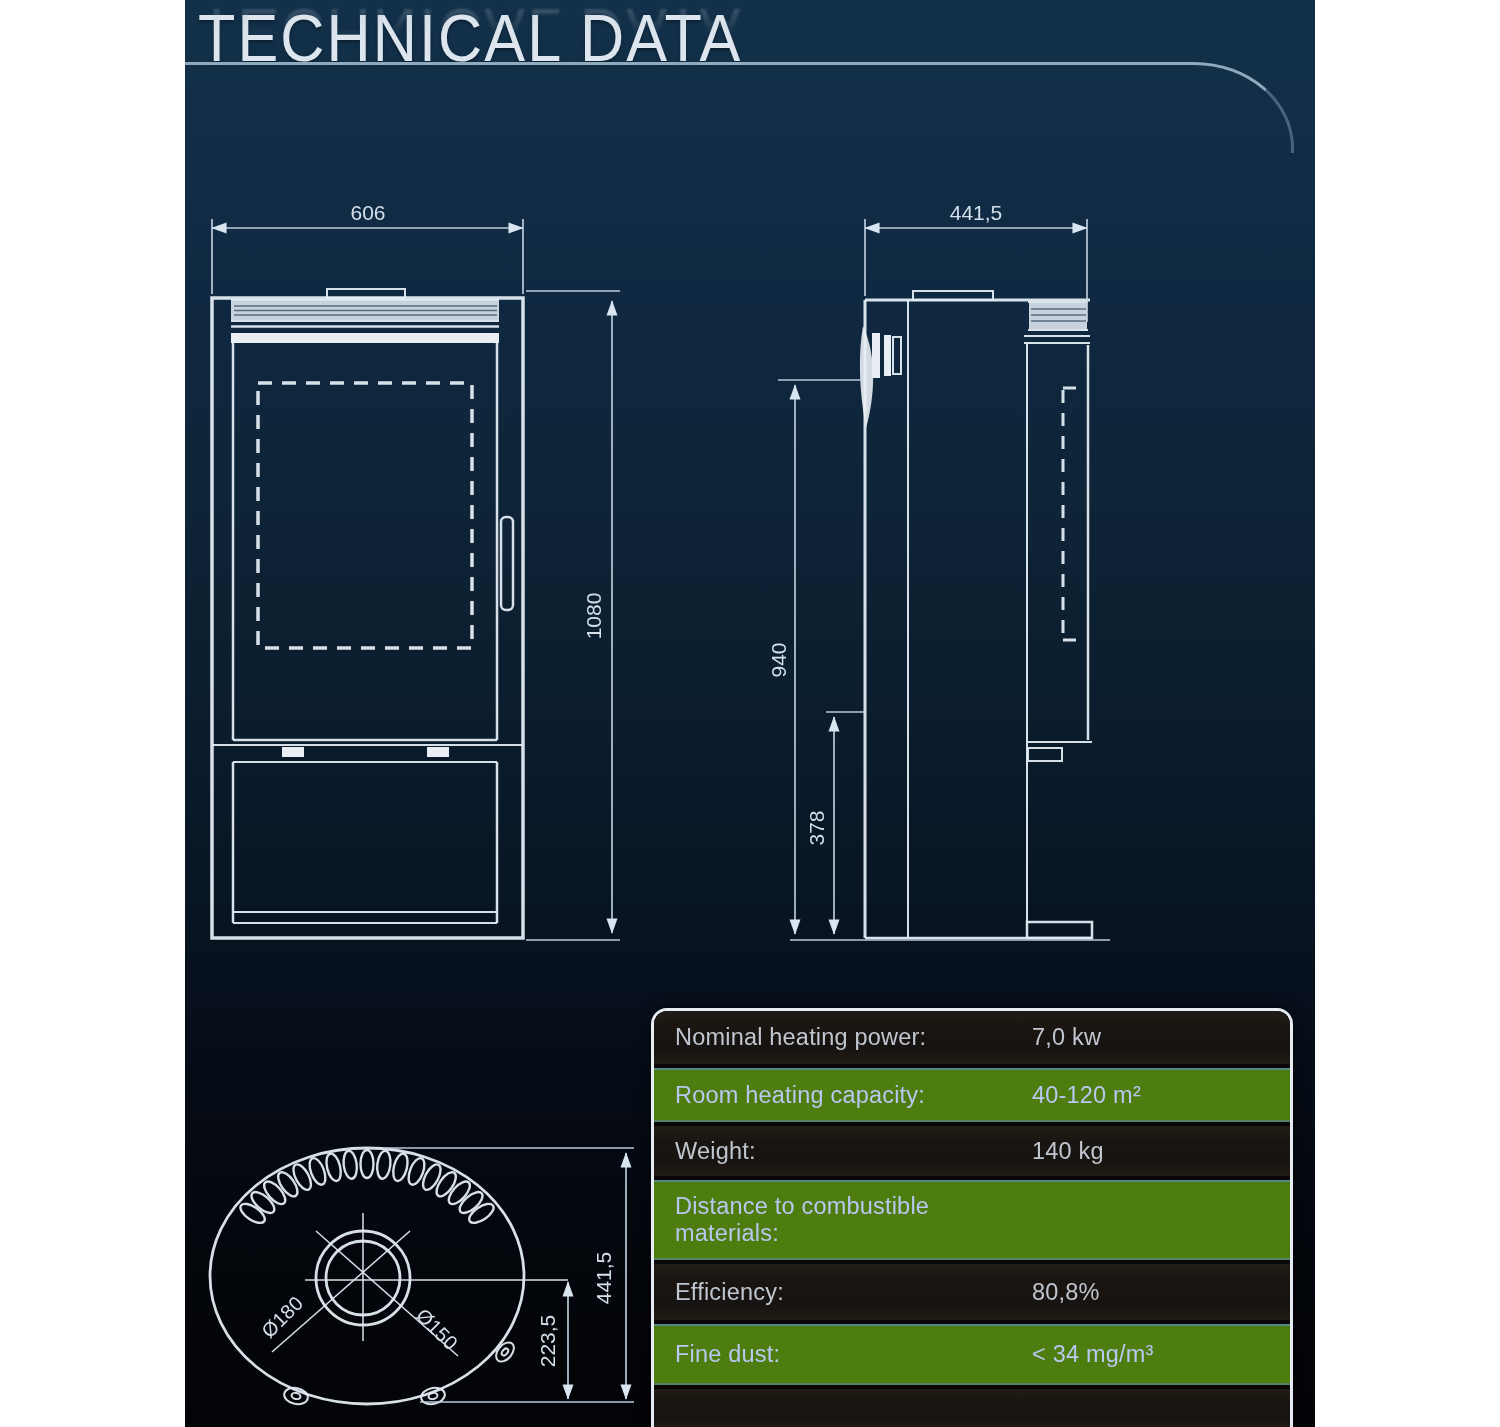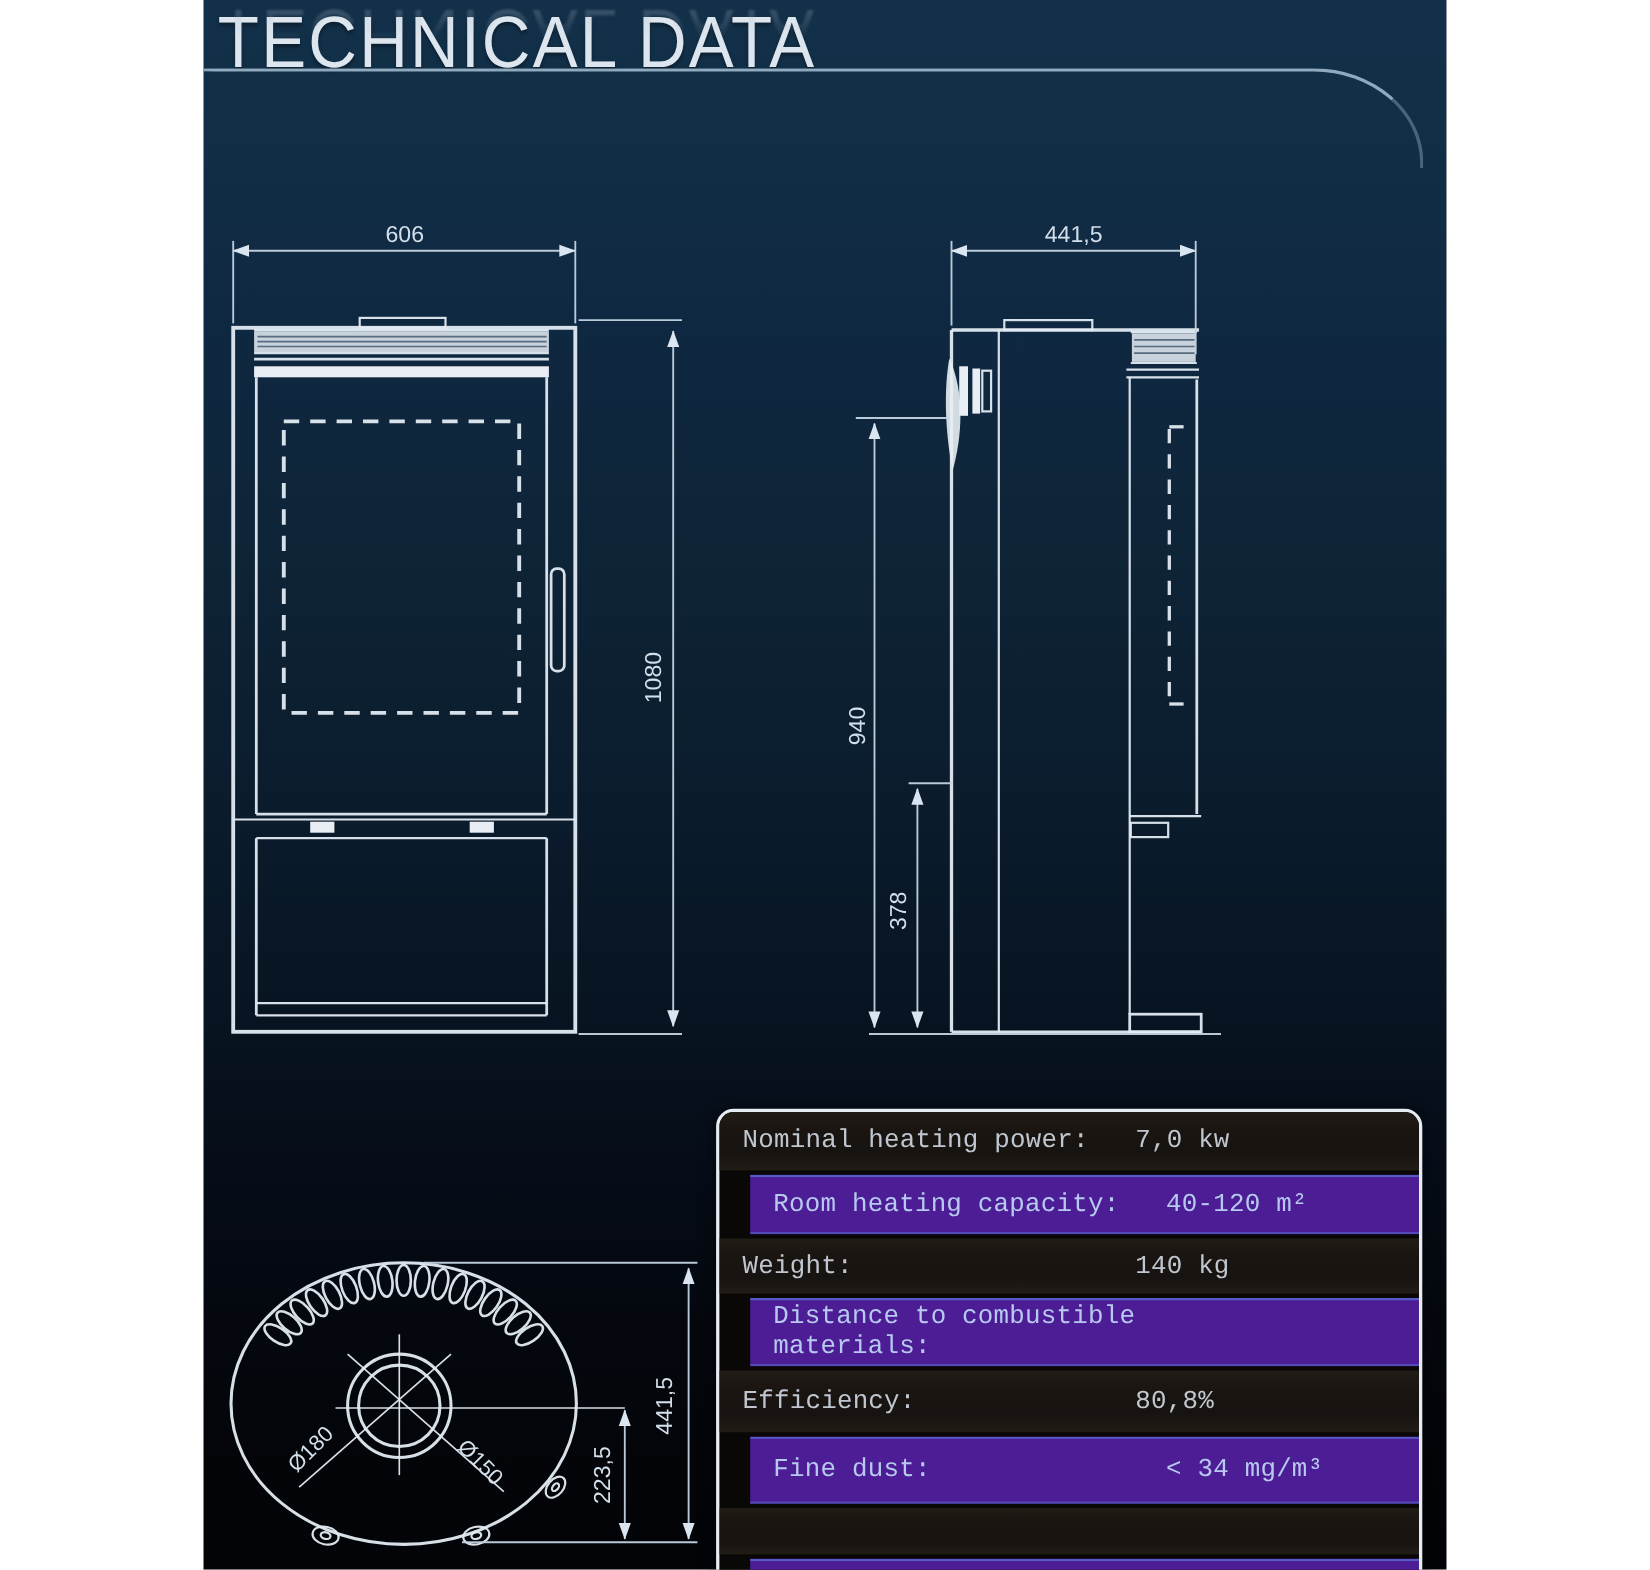--- a/index.html
+++ b/index.html
@@ -24,23 +24,23 @@
     border-top-right-radius:100px 86px;}
   
   svg#drawings{position:absolute;left:0;top:0;}
   
   #spec-table{position:absolute;left:651px;top:1008px;width:642px;box-sizing:border-box;
     border:3px solid #e6ecf2;border-radius:16px;background:#0a0806;overflow:hidden;
     display:flex;flex-direction:column;row-gap:4px;padding-bottom:30px;
     box-shadow:0 0 14px rgba(0,0,0,.55);}
   .trow{display:flex;align-items:center;width:100%;}
   .trow.dark{background:linear-gradient(180deg,#221c16 0%,#1a1511 30%,#171310 70%,#221c16 100%);}
-  .trow.blue{background:#4c1d95;
-    box-shadow:inset 0 2px 0 rgba(96,142,238,.55), inset 0 -2px 0 rgba(96,142,238,.40);margin-left:28px;}
-  .tcell{font-size:23.5px;letter-spacing:.2px;font-family:Liberation Mono, monospace;}
+  .trow.blue{background:#4d7c0f;
+    box-shadow:inset 0 2px 0 rgba(96,142,238,.55), inset 0 -2px 0 rgba(96,142,238,.40);}
+  .tcell{font-size:23.5px;letter-spacing:.2px;}
   .trow.dark .tcell{color:#c0c6cf;}
   .trow.blue .tcell{color:#b7c9f0;}
   .tlabel{flex:0 0 378px;box-sizing:border-box;padding-left:21px;}
   .tvalue{flex:1 1 auto;white-space:pre-line;line-height:35px;}
 </style>
 </head>
 <body>
 
 <div id="stage">
   <div id="panel"></div>
@@ -203,21 +203,21 @@
       <div class="tcell tvalue">7,0 kw</div>
     </div>
     <div class="trow blue" style="height:54px">
       <div class="tcell tlabel">Room heating capacity:</div>
       <div class="tcell tvalue">40-120 m²</div>
     </div>
     <div class="trow dark" style="height:50px">
       <div class="tcell tlabel">Weight:</div>
       <div class="tcell tvalue">140 kg</div>
     </div>
-    <div class="trow blue" style="height:62px">
+    <div class="trow blue" style="height:80px">
       <div class="tcell tlabel">Distance to combustible materials:</div>
     </div>
     <div class="trow dark" style="height:56px">
       <div class="tcell tlabel">Efficiency:</div>
       <div class="tcell tvalue">80,8%</div>
     </div>
     <div class="trow blue" style="height:61px">
       <div class="tcell tlabel">Fine dust:</div>
       <div class="tcell tvalue">&lt; 34 mg/m³</div>
     </div>

